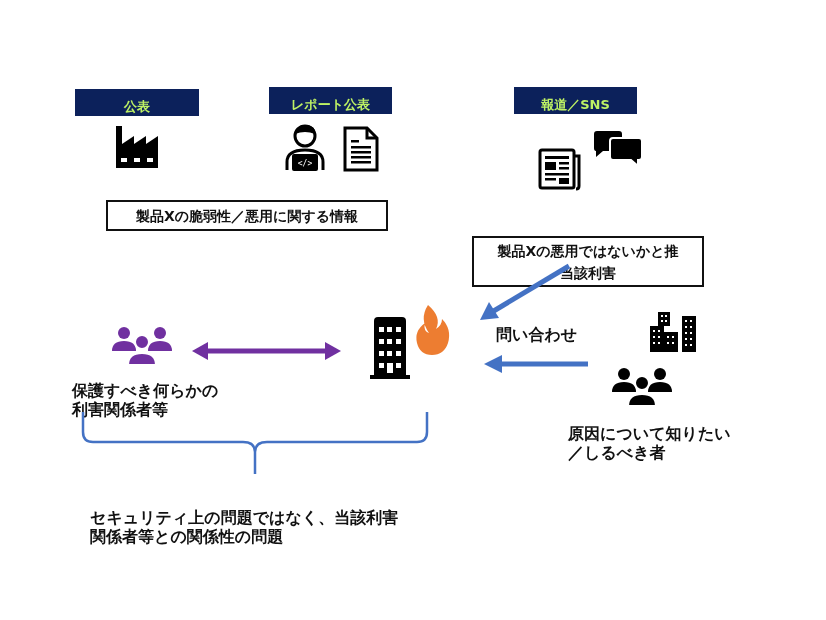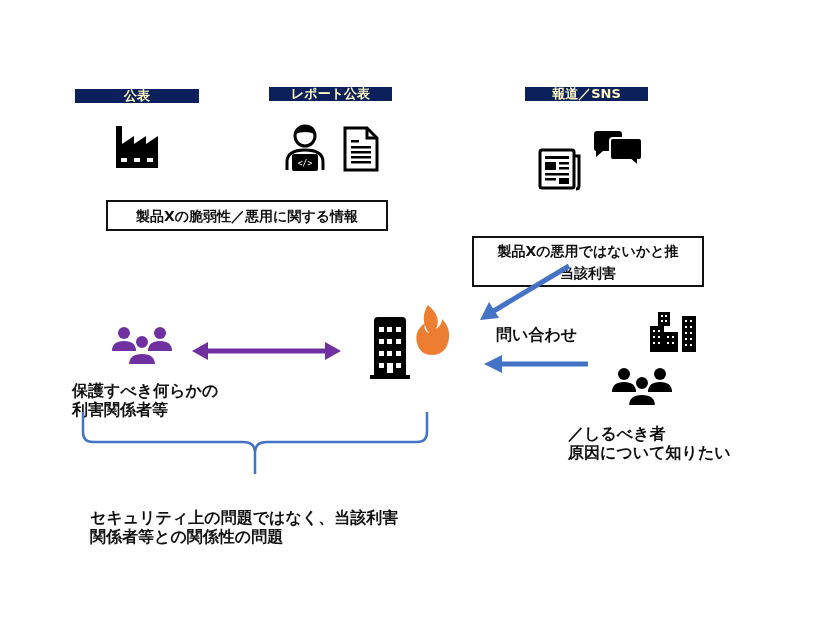--- a/index.html
+++ b/index.html
@@ -1,40 +1,40 @@
 <!DOCTYPE html>
 <html><head>
   <meta charset="utf-8">
   <style>
     html, body { margin: 0; padding: 0; background: #ffffff; }
     body { width: 826px; height: 620px; position: relative; overflow: hidden;
            font-family: "DejaVu Sans", sans-serif; color: #111; }
     .abs { position: absolute; }
     .header {
-      background: #0c215b; color: #fef9c3; font-weight: bold; font-size: 13px;
-      display: flex; align-items: center; justify-content: center; height: 14px;
+      background: #0c215b; color: #bef264; font-weight: bold; font-size: 13px;
+      display: flex; align-items: flex-end; justify-content: center; height: 27px;
     }
     .box {
       border: 2px solid #111; background: #fff; font-weight: bold; font-size: 14px;
       display: flex; align-items: center; justify-content: center; text-align: center;
       line-height: 22px; box-sizing: border-box;
     }
     .label { font-weight: bold; font-size: 16px; text-align: left; line-height: 19px; }
     svg { position: absolute; overflow: visible; }
   </style>
 </head>
 <body>
 
 <div class="abs header" style="left:75px; top:89px; width:124px;">
   <span>公表</span>
 </div>
 <div class="abs header" style="left:269px; top:87px; width:123px;">
   <span>レポート公表</span>
 </div>
-<div class="abs header" style="left:525px; top:87px; width:123px;">
+<div class="abs header" style="left:514px; top:87px; width:123px;">
   <span>報道／SNS</span>
 </div>
 
 <svg style="left:114px; top:126px;" width="46" height="42" viewBox="0 0 46 42">
   <path d="M2 0 h6 v18 l12 -8 v8 l12 -8 v8 l12 -8 v32 h-42 z" fill="#000"></path>
   <rect x="7" y="32" width="6" height="4" fill="#fff"></rect>
   <rect x="20" y="32" width="6" height="4" fill="#fff"></rect>
   <rect x="33" y="32" width="6" height="4" fill="#fff"></rect>
 </svg>
 
@@ -174,22 +174,22 @@
   <circle cx="32" cy="17" r="7" fill="#000" stroke="#fff" stroke-width="2"></circle>
   <path d="M18 40 q0 -12 14 -12 q14 0 14 12 z" fill="#000" stroke="#fff" stroke-width="2"></path>
 </svg>
 
 <div class="abs label" style="left:72px; top:381px; width:160px;">
   <div>保護すべき何らかの</div>
   <div>利害関係者等</div>
 </div>
 
 <div class="abs label" style="left:568px; top:424px; width:170px;">
+  <div>原因について知りたい</div>
   <div>／しるべき者</div>
-  <div>原因について知りたい</div>
 </div>
 
 <svg style="left:0; top:0;" width="826" height="620">
   <path d="M83 412 v20 q0 10 10 10 h150 q12 0 12 10 v22 M255 452 q0 -10 12 -10 h150 q10 0 10 -10 v-20" fill="none" stroke="#4472c4" stroke-width="2.5"></path>
 </svg>
 
 <div class="abs label" style="left:90px; top:508px; width:330px;">
   <div>セキュリティ上の問題ではなく、当該利害</div>
   <div>関係者等との関係性の問題</div>
 </div>

